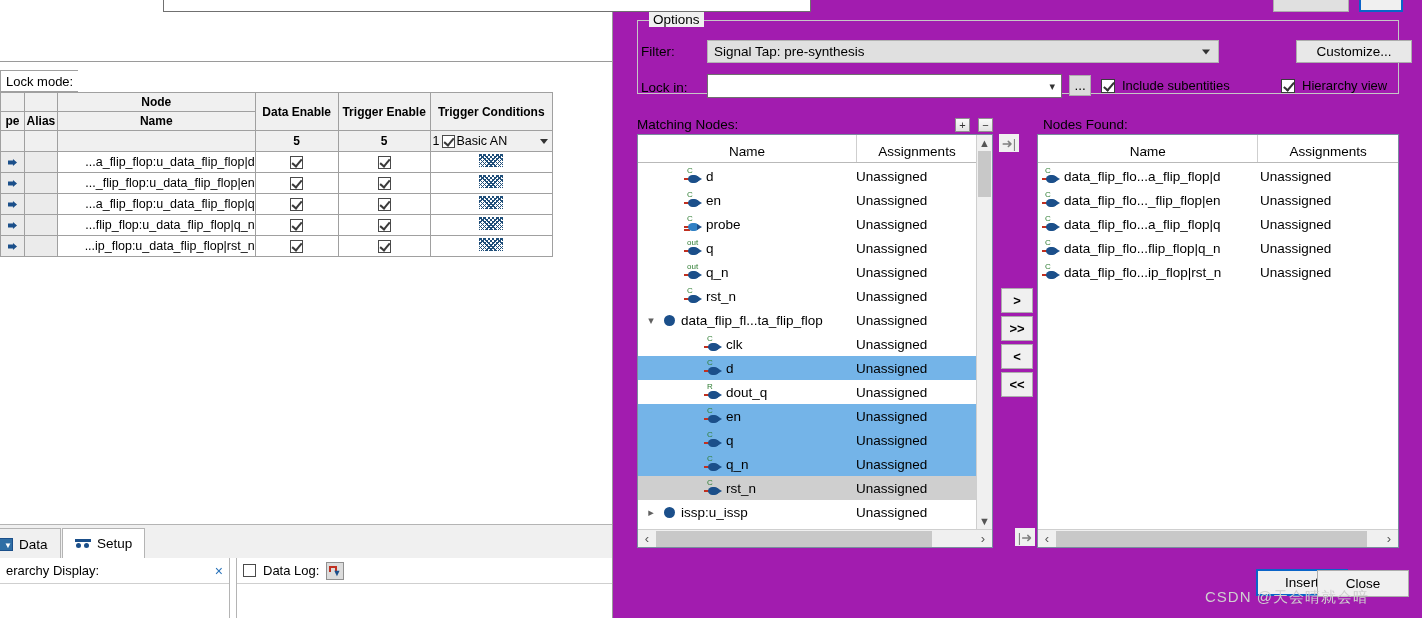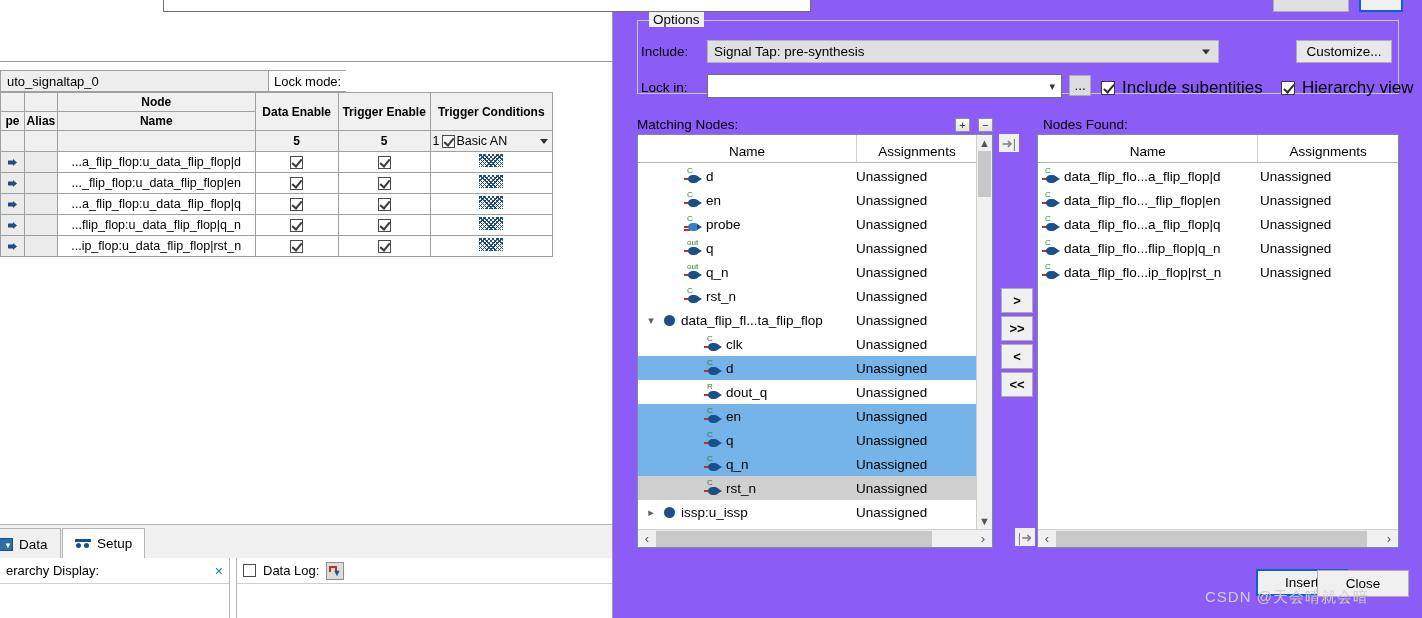--- a/index.html
+++ b/index.html
@@ -33,21 +33,21 @@
   .ntable .grp-node { text-align:center; }
   .ntable .sub-hdr { height:19px; }
   .ntable .cnt-row td { background:#f0f0f0; text-align:center; font-weight:bold; height:21px; }
   .ntable .body-row td { height:21px; background:#ffffff; }
   .col-type { width:22px; }
   .col-alias { width:30px; }
   .col-name { width:181px; }
   .col-de { width:76px; }
   .col-te { width:84px; }
   .col-tc { width:112px; }
-  .name-cell { text-align:center; padding-right:4px; font-size:12.5px; white-space:nowrap; overflow:hidden;margin-left:48px; }
+  .name-cell { text-align:right; padding-right:4px; font-size:12.5px; white-space:nowrap; overflow:hidden;margin-left:48px; }
   .alias-cell { background:#ebebeb !important; }
   .type-cell { background:#ebebeb !important; text-align:center; }
   .ck { display:inline-block; width:13px; height:13px; border:1px solid #4a4a4a; background:#fff; position:relative; vertical-align:middle; }
   .ck.on::after { content:""; position:absolute; left:3px; top:0px; width:4px; height:8px; border:solid #3a3a3a; border-width:0 2px 2px 0; transform:rotate(40deg); }
   .cc { text-align:center; }
   .hatch { display:inline-block; width:24px; height:13px;
     background-image: repeating-linear-gradient(45deg, #1f4e79 0 1px, transparent 1px 3px),
                       repeating-linear-gradient(-45deg, #1f4e79 0 1px, transparent 1px 3px);
     background-color:#ffffff; }
   .tc-head { display:flex; align-items:center; gap:2px; padding-left:2px; font-weight:normal; font-size:12.5px; }
@@ -58,30 +58,30 @@
   .tabitem.active { background:#ffffff; border-bottom:1px solid #ffffff; }
 
   .bottom-panes { position:absolute; left:0; top:558px; width:612px; height:60px; background:#ffffff; }
   .pane-l { position:absolute; left:0; top:0; width:230px; height:60px; border-right:1px solid #b4b4b4; }
   .pane-r { position:absolute; left:236px; top:0; width:440px; height:60px; border-left:1px solid #b4b4b4; }
   .pane-hdr { height:26px; display:flex; align-items:center; padding:0 6px; border-bottom:1px solid #cfcfcf; font-size:13px; }
   .pane-x { margin-left:auto; color:#2670b8; font-size:14px; cursor:default; }
   .pane-row { height:28px; display:flex; align-items:center; gap:7px; padding-left:6px; font-size:13.5px; }
 
   
-  #dlg { position:absolute; left:612px; top:0; width:810px; height:618px; background:#8b5cf6; border-left:1px solid #9a9a9a; }
+  #dlg { position:absolute; left:612px; top:0; width:810px; height:618px; background:#a21caf; border-left:1px solid #9a9a9a; }
 
   .dlg-top { position:absolute; left:0; top:0; width:810px; height:14px; }
   .dlg-top .tf { position:absolute; left:-450px; top:-8px; width:648px; height:20px; background:#fff; border:1px solid #707070; }
   .dlg-top .b1 { position:absolute; left:660px; top:-8px; width:76px; height:20px; background:#e0e0e0; border:1px solid #adadad; }
   .dlg-top .b2 { position:absolute; left:746px; top:-8px; width:44px; height:20px; background:#f0f0f0; border:2px solid #0a64c8; }
 
   .group { position:absolute; left:24px; top:20px; width:762px; height:74px; border:1px solid #c6c6c6; }
   .group-title { position:absolute; left:36px; top:12px; background:#f0f0f0; padding:0 4px; font-size:13.5px; }
-  .lbl { font-size:17px; }
+  .lbl { font-size:13px; }
   .combo { background:#e0e0e0; border:1px solid #b4b4b4; height:23px; display:flex; align-items:center; padding:0 6px; position:relative; font-size:13.5px; }
   .combo .cb-arrow { position:absolute; right:8px; top:50%; transform:translateY(-50%); }
   .btn { background:#e8e8e8; border:1px solid #adadad; height:23px; display:inline-flex; align-items:center; justify-content:center; padding:0 8px; font-size:13.5px; }
   .textin { background:#ffffff; border:1px solid #707070; height:24px; display:flex; align-items:center; padding:0 4px; position:relative; font-size:13.5px; overflow:hidden; white-space:nowrap; }
   .textin .cb-arrow { position:absolute; right:6px; top:50%; transform:translateY(-50%); color:#333; }
   .cbx { width:14px; height:14px; border:1px solid #3a3a3a; background:#fff; display:inline-block; position:relative; }
   .cbx.on::after { content:""; position:absolute; left:4px; top:0px; width:4px; height:9px; border:solid #333; border-width:0 2px 2px 0; transform:rotate(40deg); }
 
   .cap { position:absolute; font-size:13.5px; }
   .icobtn { width:15px; height:14px; background:linear-gradient(#fafafa,#e2e2e2); border:1px solid #909090; display:inline-flex; align-items:center; justify-content:center; font-size:11px; line-height:1; color:#333; }
@@ -130,21 +130,20 @@
 </style>
 </head>
 <body>
 
 <div id="root">
 
   <div id="app-bg">
     <div class="topbar-strip"></div>
 
     <div class="inst-row">
-      <div class="inst-name">uto_signaltap_0</div>
       <div class="lock-label">Lock mode:</div>
     </div>
 
     <table class="ntable">
       <tbody>
           <tr>
         <th class="grp-node col-type"></th>
         <th class="grp-node col-alias"></th>
         <th class="grp-node col-name">Node</th>
         <th class="col-de" rowspan="2">Data Enable</th>
@@ -259,26 +258,26 @@
 
     <div class="dlg-top">
       <div class="tf"></div>
       <div class="b1"></div>
       <div class="b2"></div>
     </div>
 
     <div class="group"></div>
     <div class="group-title">Options</div>
 
-    <div class="cap" style="left:28px; top:44px;">Include:</div>
+    <div class="cap" style="left:28px; top:44px;">Filter:</div>
     <div class="combo" style="position:absolute; left:94px; top:40px; width:512px;">
       <span>Signal Tap: pre-synthesis</span>
       <span class="cb-arrow tri-down"></span>
     </div>
-    <div class="btn" style="position:absolute; left:683px; top:40px; width:96px;">Customize...</div>
+    <div class="btn" style="position:absolute; left:683px; top:40px; width:116px;">Customize...</div>
 
     <div class="cap" style="left:28px; top:80px;">Lock in:</div>
     <div class="textin" style="position:absolute; left:94px; top:74px; width:355px;">
       <span class="cb-arrow" style="font-size:11px;">▾</span>
     </div>
     <div class="btn" style="position:absolute; left:456px; top:75px; width:22px; height:21px; background:#dcdcdc;">...</div>
     <div style="position:absolute; left:488px; top:78px; display:flex; align-items:center; gap:7px;">
       <span class="cbx on"></span>
       <span class="lbl">Include subentities</span>
     </div>

